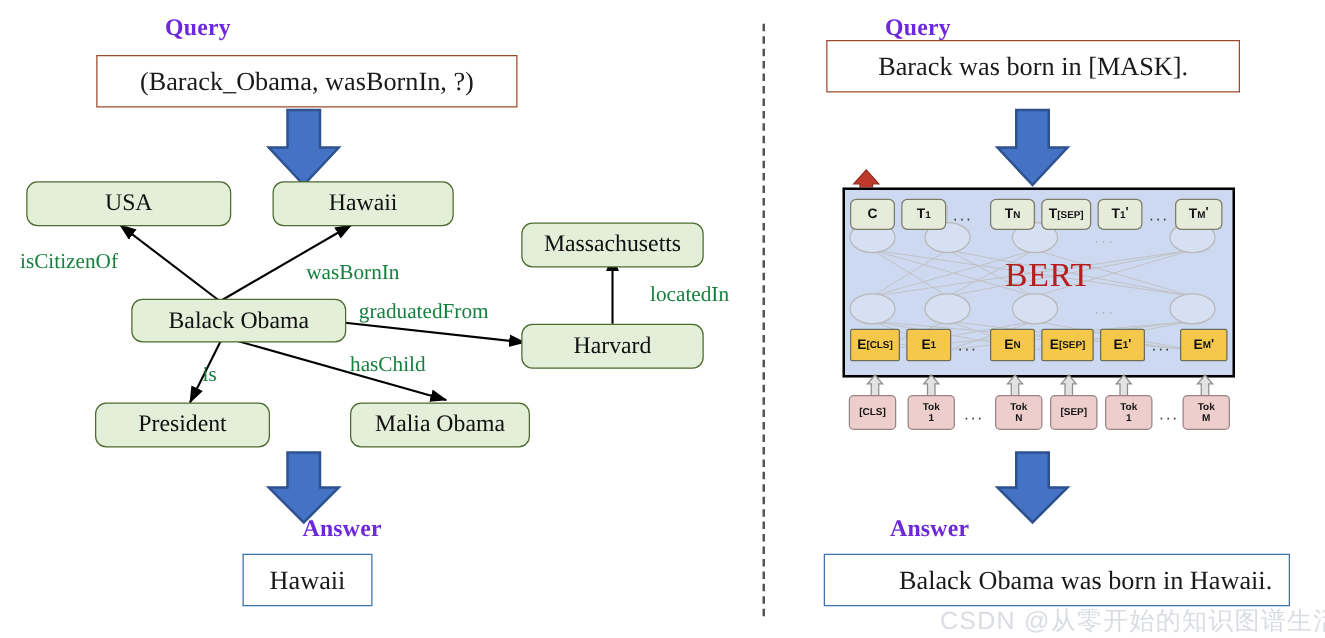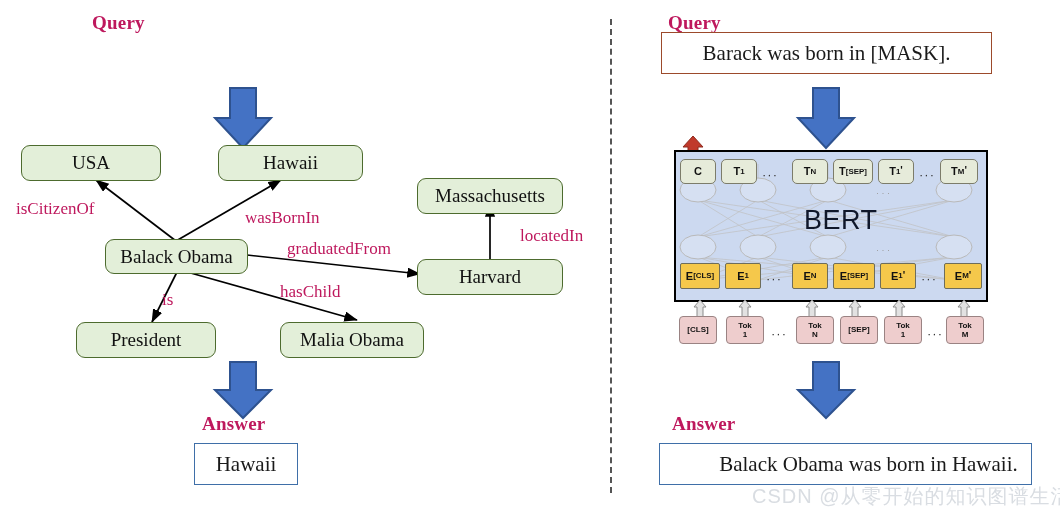--- a/index.html
+++ b/index.html
@@ -4,22 +4,22 @@
 <style>
   html,body{margin:0;padding:0;background:#ffffff;}
   body{width:1060px;height:510px;font-family:"Liberation Serif",serif;overflow:hidden;}
   #stage{position:relative;width:1060px;height:510px;background:#fff;}
 
   .abs{position:absolute;}
 
   
   .heading{
     font-family:"Liberation Serif",serif;
-    font-weight:bold;font-size:19px;color:#be185d;
-    letter-spacing:.2px;white-space:nowrap;
+    font-weight:bold;font-size:19px;color:#6d28d9;
+    letter-spacing:.2px;white-space:nowrap;margin-left:40px;
   }
 
   
   .qbox{
     box-sizing:border-box;border:1.6px solid #9c4a2b;background:#fff;
     display:flex;align-items:center;justify-content:center;
     font-size:21px;color:#1a1a1a;white-space:nowrap;
   }
   .abox{
     box-sizing:border-box;border:1.6px solid #3f6fa8;background:#fff;
@@ -30,21 +30,21 @@
   
   .node{
     box-sizing:border-box;
     background:#e3efd9;border:1.4px solid #4d6b2e;border-radius:9px;
     display:flex;align-items:center;justify-content:center;
     font-size:19px;color:#111;white-space:nowrap;
   }
 
   
   .edgelbl{
-    font-size:17px;color:#be185d;white-space:nowrap;
+    font-size:17px;color:#15803d;white-space:nowrap;
     font-family:"Liberation Serif",serif;
   }
 
   
   svg.overlay{position:absolute;left:0;top:0;overflow:visible;pointer-events:none;}
 
   
   .divider{
     border-left:2px dashed #555;height:474px;left:610px;top:19px;width:0;
   }
@@ -63,41 +63,42 @@
   .tcell{ background:#e6ebda;border:1.3px solid #7c7c6a;border-radius:5px;
           font-size:11px;color:#111; }
   .ecell{ background:#f5c84b;border:1.3px solid #6d6d5c;border-radius:2px;
           font-size:11px;color:#111; }
   .tokbot{ background:#eecdcd;border:1.2px solid #9a8383;border-radius:4px;
            font-size:8px;color:#111;text-align:center;line-height:1.15;
            flex-direction:column; }
   .dots{ position:absolute;font-family:"Liberation Sans",sans-serif;
          font-size:13px;color:#333;letter-spacing:1px; }
   .bertlabel{
-    position:absolute;font-family:Liberation Sans, sans-serif;
-    font-size:27px;color:#0f172a;letter-spacing:.5px;
+    position:absolute;font-family:Liberation Serif, serif;
+    font-size:27px;color:#b91c1c;letter-spacing:.5px;
   }
   sub{font-size:.72em;}
   .sup{font-size:.95em;}
 
   
   .watermark{
     position:absolute;color:#d9dde2;font-size:20px;white-space:nowrap;
     font-family:"Liberation Sans",sans-serif;letter-spacing:1px;
   }
 </style>
 </head>
 <body>
 
 <div id="stage">
 
   <div class="abs divider"></div>
 
   <div class="abs heading" style="left:92px;top:12px;">Query</div>
 
+  <div class="abs qbox" style="left:77px;top:44px;width:337px;height:42px;">(Barack_Obama, wasBornIn, ?)</div>
 
   <svg class="overlay" style="left:213px;top:88px;" width="60" height="62">
     <polygon points="17,0 43,0 43,30 58,30 30,60 2,30 17,30" fill="#4472c4" stroke="#2e528f" stroke-width="2"></polygon>
   </svg>
 
   <svg class="overlay" style="left:0;top:0;" width="1060" height="510">
     <defs>
       <marker id="ah" markerWidth="9" markerHeight="9" refX="7.5" refY="3" orient="auto" markerUnits="strokeWidth">
         <path d="M0,0 L8,3 L0,6 z" fill="#000"></path>
       </marker>
@@ -109,25 +110,25 @@
 
     <line x1="247" y1="255" x2="420" y2="274" stroke="#000" stroke-width="1.7" marker-end="url(#ah)"></line>
 
     <line x1="178" y1="270" x2="152" y2="322" stroke="#000" stroke-width="1.7" marker-end="url(#ah)"></line>
 
     <line x1="180" y1="270" x2="357" y2="320" stroke="#000" stroke-width="1.7" marker-end="url(#ah)"></line>
 
     <line x1="490" y1="259" x2="490" y2="204" stroke="#000" stroke-width="1.7" marker-end="url(#ah)"></line>
   </svg>
 
-  <div class="abs node" style="left:21px;top:145px;width:140px;height:36px;">USA</div>
+  <div class="abs node" style="left:21px;top:145px;width:164px;height:36px;">USA</div>
 
   <div class="abs node" style="left:218px;top:145px;width:145px;height:36px;">Hawaii</div>
 
-  <div class="abs node" style="left:105px;top:239px;width:143px;height:35px;">Balack Obama</div>
+  <div class="abs node" style="left:105px;top:239px;width:172px;height:35px;">Balack Obama</div>
 
   <div class="abs node" style="left:417px;top:259px;width:146px;height:36px;">Harvard</div>
 
   <div class="abs node" style="left:417px;top:178px;width:146px;height:36px;">Massachusetts</div>
 
   <div class="abs node" style="left:280px;top:322px;width:144px;height:36px;">Malia Obama</div>
 
   <div class="abs node" style="left:76px;top:322px;width:140px;height:36px;">President</div>
 
   <div class="abs edgelbl" style="left:16px;top:199px;">isCitizenOf</div>

